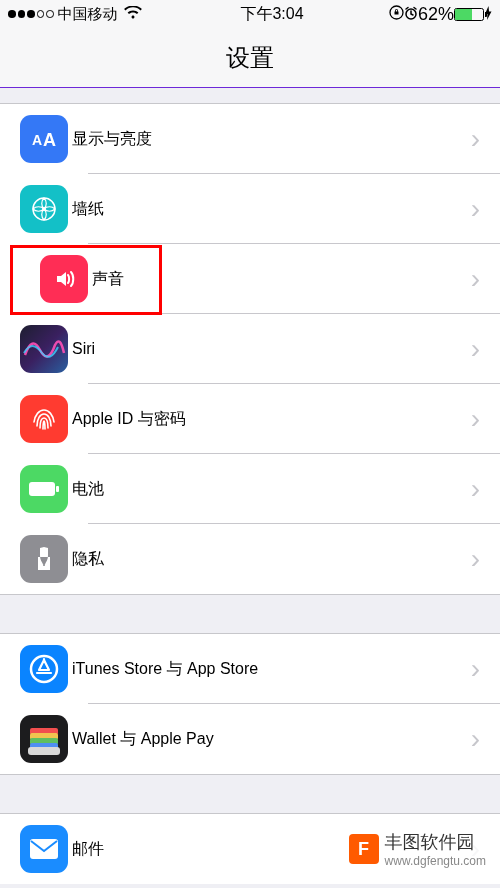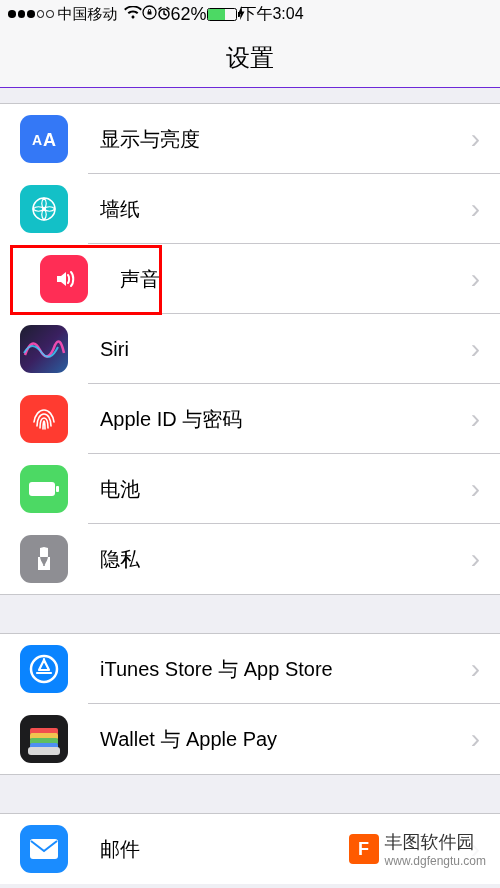--- a/index.html
+++ b/index.html
@@ -14,20 +14,21 @@
       font-family: -apple-system, "Helvetica Neue", Helvetica, Arial, sans-serif;
       background: #efeff4;
       overflow: hidden;
       position: relative;
     }
     .status-bar {
       height: 28px;
       background: #f7f7f8;
       display: flex;
       align-items: center;
+      justify-content: space-between;
       padding: 0 8px;
       font-size: 16px;
       color: #000;
     }
     .status-left {
       display: flex;
       align-items: center;
       gap: 4px;
     }
     .signal-dots {
@@ -136,22 +137,22 @@
       width: 48px;
       height: 48px;
       border-radius: 11px;
       flex-shrink: 0;
       display: flex;
       align-items: center;
       justify-content: center;
     }
     .row-label {
       flex: 1;
-      margin-left: 32px;
-      font-size: 20px;
+      margin-left: 4px;
+      font-size: 16px;
       color: #000;
     }
     .chevron {
       color: #c7c7cc;
       font-size: 28px;
       font-weight: 300;
     }
     .highlight-box {
       position: absolute;
       border: 3px solid #ff0000;

